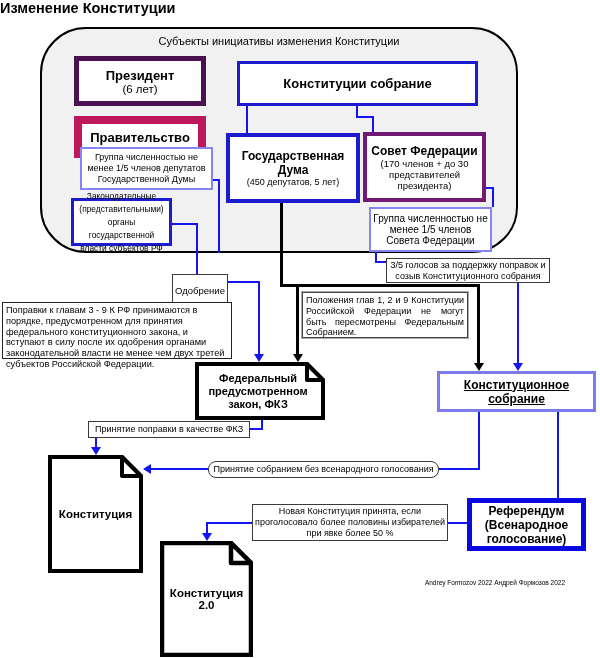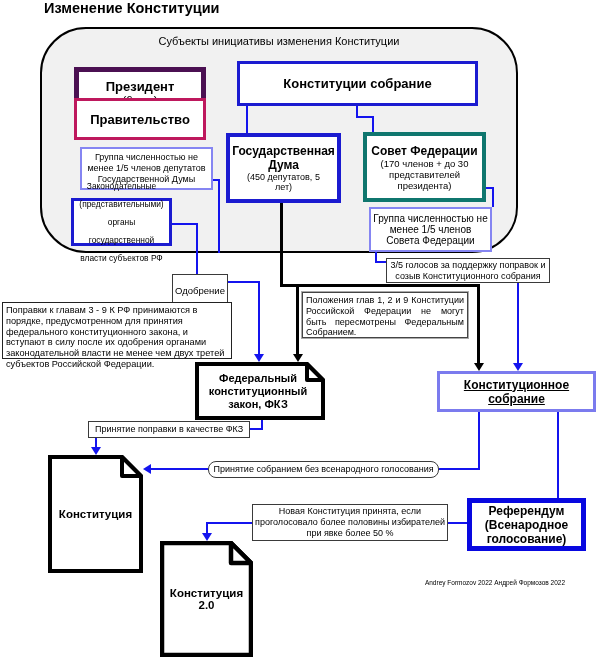--- a/index.html
+++ b/index.html
@@ -19,51 +19,51 @@
   .arr-down-black{border-left:5px solid transparent;border-right:5px solid transparent;border-top:8px solid #000;}
   .arr-left-blue{border-top:5px solid transparent;border-bottom:5px solid transparent;border-right:8px solid #1414ee;}
   .doc-text{position:absolute;display:flex;align-items:center;justify-content:center;text-align:center;
             font-weight:bold;}
 </style>
 </head>
 <body>
 
 <div id="canvas">
 
-  <div class="abs" style="left:0;top:4;width:580;text-align:center;font-size:14.5px;font-weight:bold;margin-left:44px;">Изменение Конституции</div>
+  <div class="abs" style="left:0;top:4;width:580;text-align:center;font-size:14.5px;font-weight:bold;">Изменение Конституции</div>
 
   <div class="abs" style="left:40px;top:27px;width:478px;height:226px;background:#f1f1f1;
        border:2px solid #000;border-radius:46px;"></div>
   <div class="abs" style="left:40px;top:35px;width:478px;text-align:center;font-size:11px;font-weight:normal;">Субъекты инициативы изменения Конституции</div>
 
-  <div class="abs box center" style="left:74px;top:67px;width:132px;height:50px;border:5px solid #4b1052;">
+  <div class="abs box center" style="left:74px;top:56px;width:132px;height:50px;border:5px solid #4b1052;">
     <div style="font-size:13px;font-weight:bold;">Президент</div>
     <div style="font-size:11.5px;">(6 лет)</div>
   </div>
 
-  <div class="abs box center" style="left:74px;top:98px;width:132px;height:42px;border:3px solid #be185d;">
+  <div class="abs box center" style="left:74px;top:116px;width:132px;height:42px;border:8px solid #be185d;">
     <div style="font-size:13px;font-weight:bold;">Правительство</div>
   </div>
 
   <div class="abs box center" style="left:80px;top:147px;width:133px;height:43px;border:2px solid #8585f2;
        font-size:9px;line-height:11px;padding:18px 2px;">Группа численностью не менее 1/5 членов депутатов Государственной Думы</div>
 
   <div class="abs box center" style="left:71px;top:198px;width:101px;height:48px;border:3px solid #1b1bd0;
-       font-size:8.4px;line-height:18px;padding:1px;">Законодательные (представительными) органы государственной власти субъектов РФ</div>
+       font-size:8.4px;line-height:13px;padding:1px;">Законодательные (представительными) органы государственной власти субъектов РФ</div>
 
   <div class="abs box center" style="left:237px;top:61px;width:241px;height:45px;border:3px solid #1b1bd0;">
     <div style="font-size:13px;font-weight:bold;">Конституции собрание</div>
   </div>
 
-  <div class="abs box center" style="left:226px;top:133px;width:115px;height:70px;border:4px solid #1b1bd0;padding:14px;">
+  <div class="abs box center" style="left:226px;top:133px;width:134px;height:70px;border:4px solid #1b1bd0;padding:14px;">
     <div style="font-size:12px;font-weight:bold;line-height:14px;">Государственная Дума</div>
     <div style="font-size:9px;">(450 депутатов, 5 лет)</div>
   </div>
 
-  <div class="abs box center" style="left:363px;top:132px;width:123px;height:70px;border:4px solid #0f766e;padding:1px;">
+  <div class="abs box center" style="left:363px;top:132px;width:123px;height:70px;border:4px solid #701a75;padding:1px;">
     <div style="font-size:12px;font-weight:bold;">Совет Федерации</div>
     <div style="font-size:9.5px;line-height:11px;">(170 членов + до 30 представителей президента)</div>
   </div>
 
   <div class="abs box center" style="left:369px;top:207px;width:123px;height:45px;border:2px solid #8585f2;
        font-size:10px;line-height:11px;padding:1px 2px;">Группа численностью не менее 1/5 членов Совета Федерации</div>
 
   <div class="line blue" style="left:246px;top:106px;width:2px;height:27px;"></div>
   <div class="line blue" style="left:356px;top:106px;width:2px;height:12px;"></div>
   <div class="line blue" style="left:356px;top:116px;width:18px;height:2px;"></div>
@@ -109,21 +109,21 @@
   <div class="abs label" style="left:252px;top:504px;width:196px;height:37px;">Новая Конституция принята, если проголосовало более половины избирателей при явке более 50 %</div>
 
   <div class="abs note" style="left:2px;top:302px;width:230px;height:57px;">Поправки к главам 3 - 9 К РФ принимаются в порядке, предусмотренном для принятия федерального конституционного закона, и вступают в силу после их одобрения органами законодательной власти не менее чем двух третей субъектов Российской Федерации.</div>
   <div class="abs note" style="left:302px;top:292px;width:166px;height:46px;text-align:justify;
        border:1.5px solid #444;outline:1px solid #aaa;font-size:9px;">Положения глав 1, 2 и 9 Конституции Российской Федерации не могут быть пересмотрены Федеральным Собранием.</div>
 
   <svg class="abs" style="left:195px;top:362px;" width="130" height="58">
     <polygon points="2,2 112,2 128,18 128,56 2,56" fill="#fff" stroke="#000" stroke-width="4"></polygon>
     <polygon points="112,2 112,18 128,18" fill="#fff" stroke="#000" stroke-width="4" stroke-linejoin="round"></polygon>
   </svg>
-  <div class="doc-text" style="left:199px;top:364px;width:118px;height:54px;font-size:11px;line-height:13px;">Федеральный конституционный закон, ФКЗ</div>
+  <div class="doc-text" style="left:199px;top:364px;width:118px;height:54px;font-size:11px;line-height:13px;">Федеральный предусмотренном закон, ФКЗ</div>
 
   <div class="abs box center" style="left:437px;top:371px;width:159px;height:41px;border:3px solid #7b7bee;
        font-size:12px;font-weight:bold;line-height:14px;text-decoration:underline;">Конституционное собрание</div>
 
   <svg class="abs" style="left:48px;top:455px;" width="95" height="118">
     <polygon points="2,2 74,2 93,21 93,116 2,116" fill="#fff" stroke="#000" stroke-width="4"></polygon>
     <polygon points="74,2 74,21 93,21" fill="#fff" stroke="#000" stroke-width="4" stroke-linejoin="round"></polygon>
   </svg>
   <div class="doc-text" style="left:50px;top:457px;width:91px;height:114px;font-size:11.5px;">Конституция</div>
 

